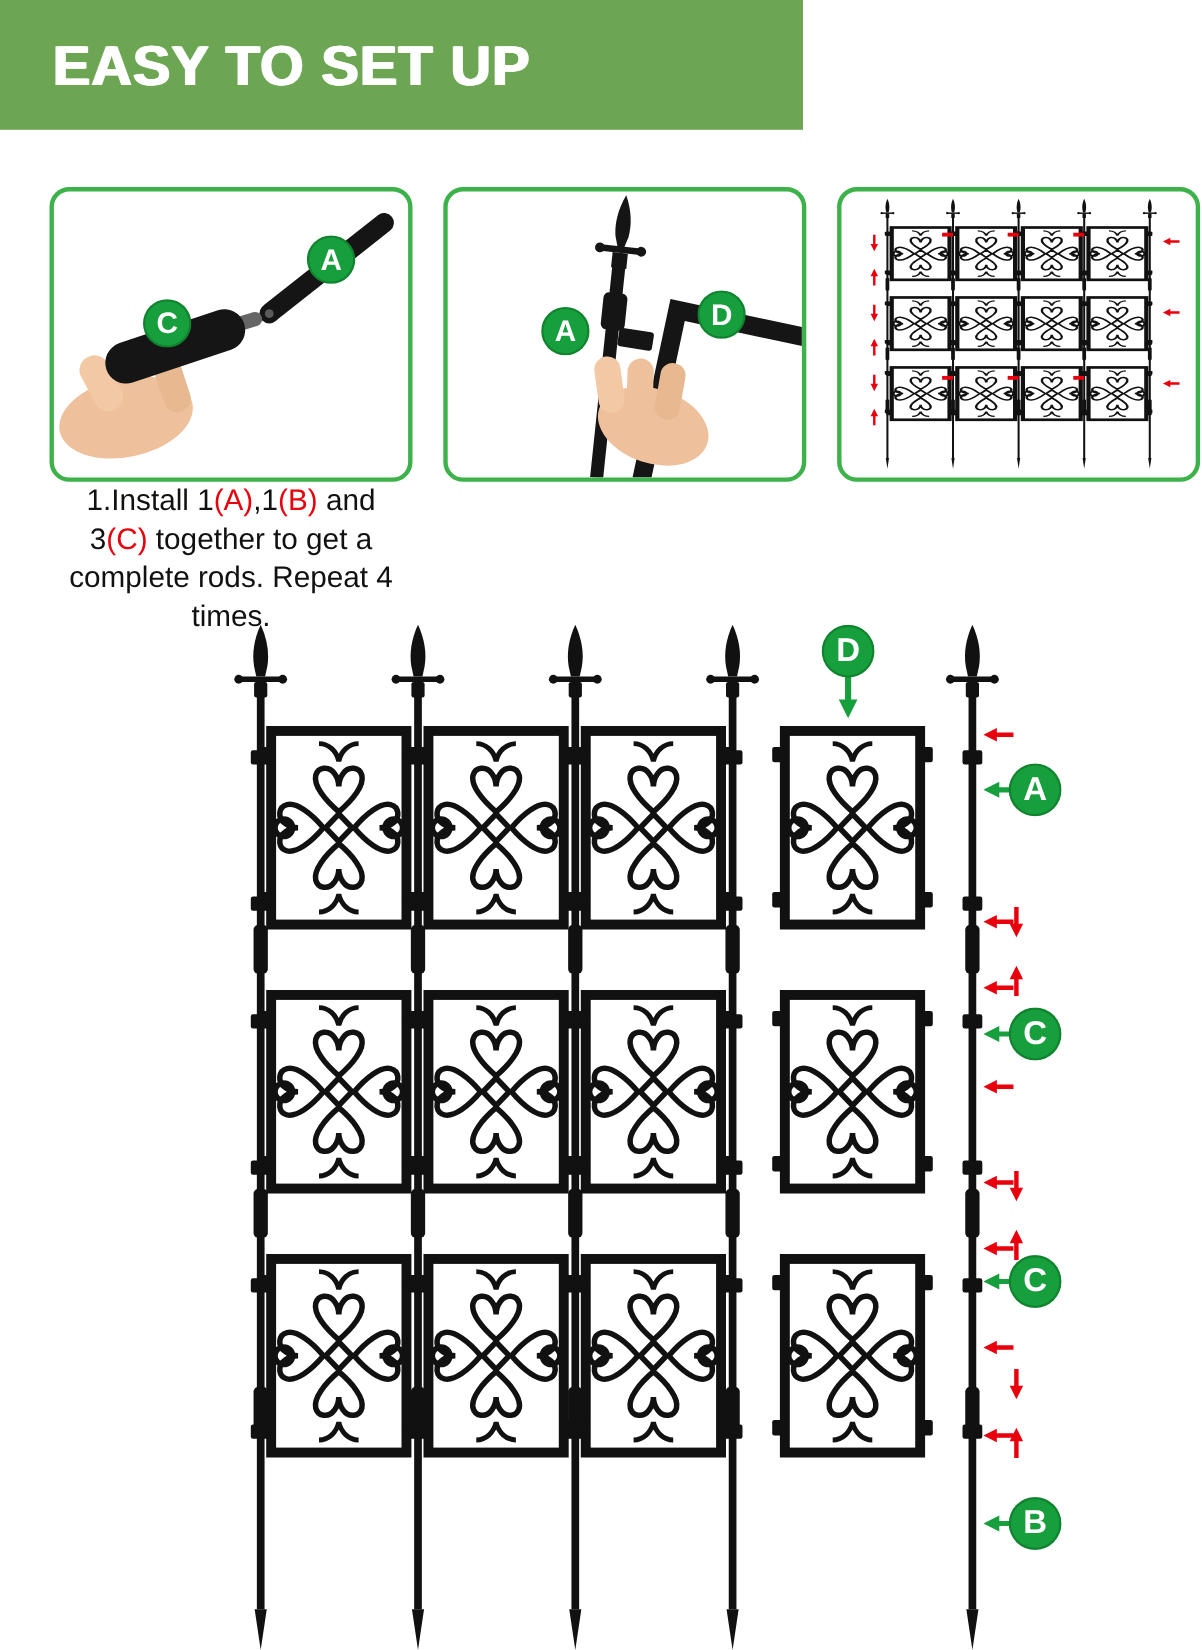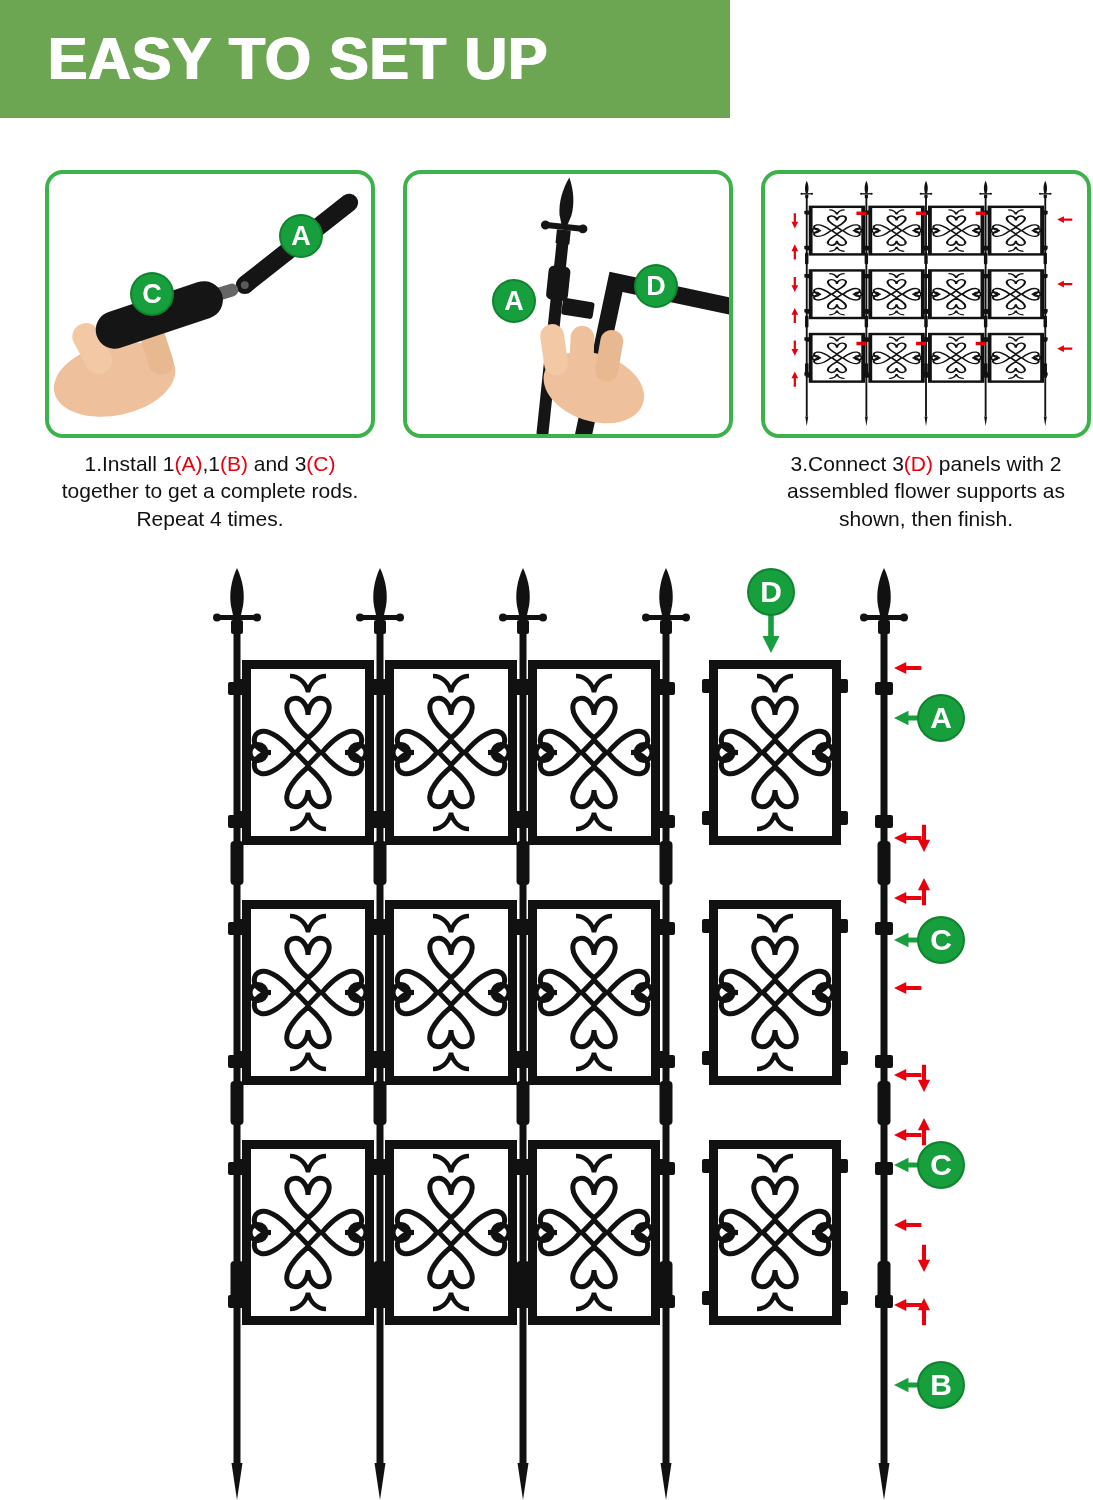--- a/index.html
+++ b/index.html
@@ -2,30 +2,30 @@
 <html style="--banner-green: #6ca653; --panel-green: #3db24b; --badge-green: #179f3d; --red: #e8000d; --ink: #111111;"><head>
 <meta charset="utf-8">
 <style>
   * { margin:0; padding:0; box-sizing:border-box; }
   body { background:#fff; font-family:"Liberation Sans", sans-serif; }
   .page { position:relative; width:1093px; height:1500px; background:#fff; overflow:hidden; }
 
   
   .banner { position:absolute; top:0; left:0; width:730px; height:118px;
             background:var(--banner-green,#6ca653); display:flex; align-items:center; padding-left:48px; }
-  .banner h1 { color:#fff; font-size:59px; font-weight:700; letter-spacing:1px; white-space:nowrap;
+  .banner h1 { color:#fff; font-size:51px; font-weight:700; letter-spacing:1px; white-space:nowrap;
                text-shadow:1px 0 0 #fff, -1px 0 0 #fff; }
 
   
   .steps { position:absolute; top:170px; left:45px; width:1020px; display:flex; gap:28px; }
   .step { width:330px; display:flex; flex-direction:column; }
   .fig { position:relative; width:330px; height:268px; background:#fff;
          border:4px solid var(--panel-green,#3db24b); border-radius:18px; overflow:hidden; }
   .fig svg { display:block; width:100%; height:100%; }
-  .caption { margin-top:12px; font-size:21px; line-height:1.3; text-align:center;
+  .caption { margin-top:0; font-size:27px; line-height:1.3; text-align:center;
              color:var(--ink,#111); padding:0 8px; }
   .caption .red { color:var(--red,#e8000d); }
 
   
   .badge { position:absolute; width:44px; height:44px; border-radius:50%;
            background:var(--badge-green,#179f3d); color:#fff; font-weight:700; font-size:27px;
            display:flex; align-items:center; justify-content:center;
            border:2px solid rgba(0,80,20,.35); }
   .callout { position:absolute; width:48px; height:48px; border-radius:50%;
              background:var(--badge-green,#179f3d); color:#fff; font-weight:700; font-size:30px;
@@ -182,21 +182,20 @@
             <use href="#arr" transform="translate(294,175) scale(0.4)"></use>
             <rect x="92" y="37" width="10" height="3.5"></rect>
             <rect x="152" y="37" width="10" height="3.5"></rect>
             <rect x="212" y="37" width="10" height="3.5"></rect>
             <rect x="92" y="168" width="10" height="3.5"></rect>
             <rect x="152" y="168" width="10" height="3.5"></rect>
             <rect x="212" y="168" width="10" height="3.5"></rect>
           </g>
         </svg>
       </div>
-      <p class="caption"><span>3.Connect 3</span><span class="red">(D)</span><span> panels with 2 assembled flower supports as shown, then finish.</span></p>
     </div>
 
   </section>
 
   <section class="diagram">
     <svg width="1093" height="935" viewBox="0 0 1093 935">
       <g>
         <use href="#rod" transform="translate(237,3)"></use>
         <use href="#rod" transform="translate(380,3)"></use>
         <use href="#rod" transform="translate(523,3)"></use>

